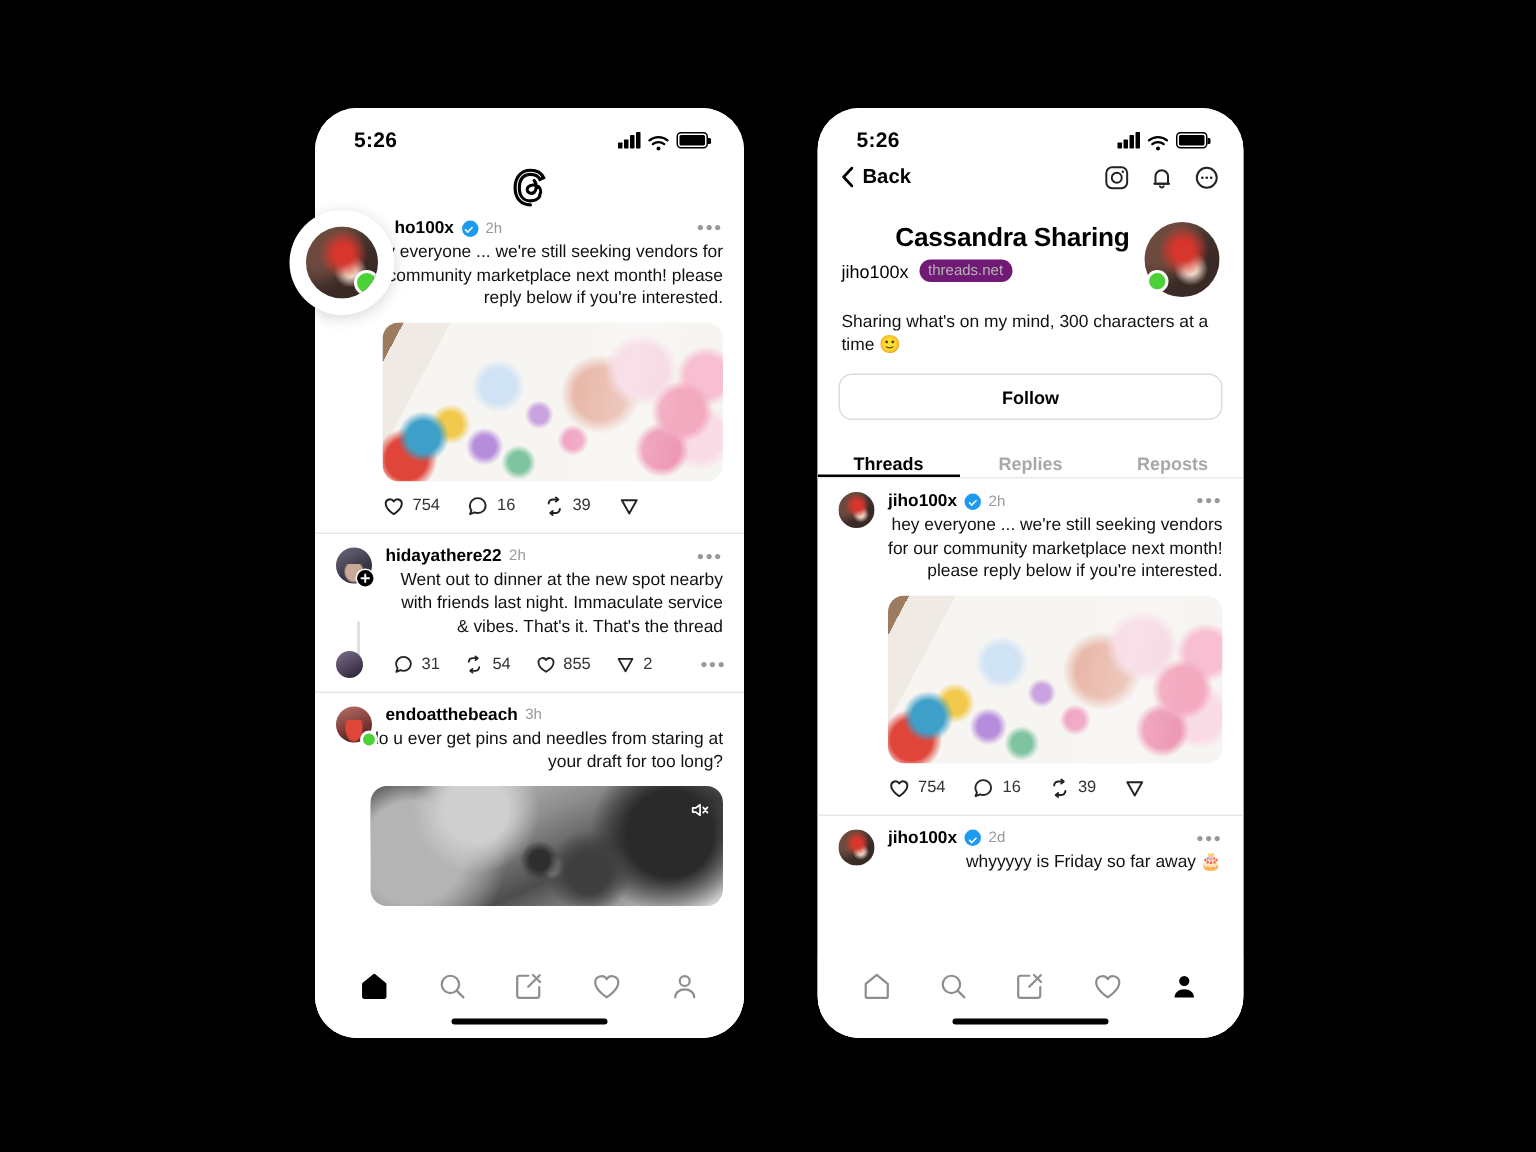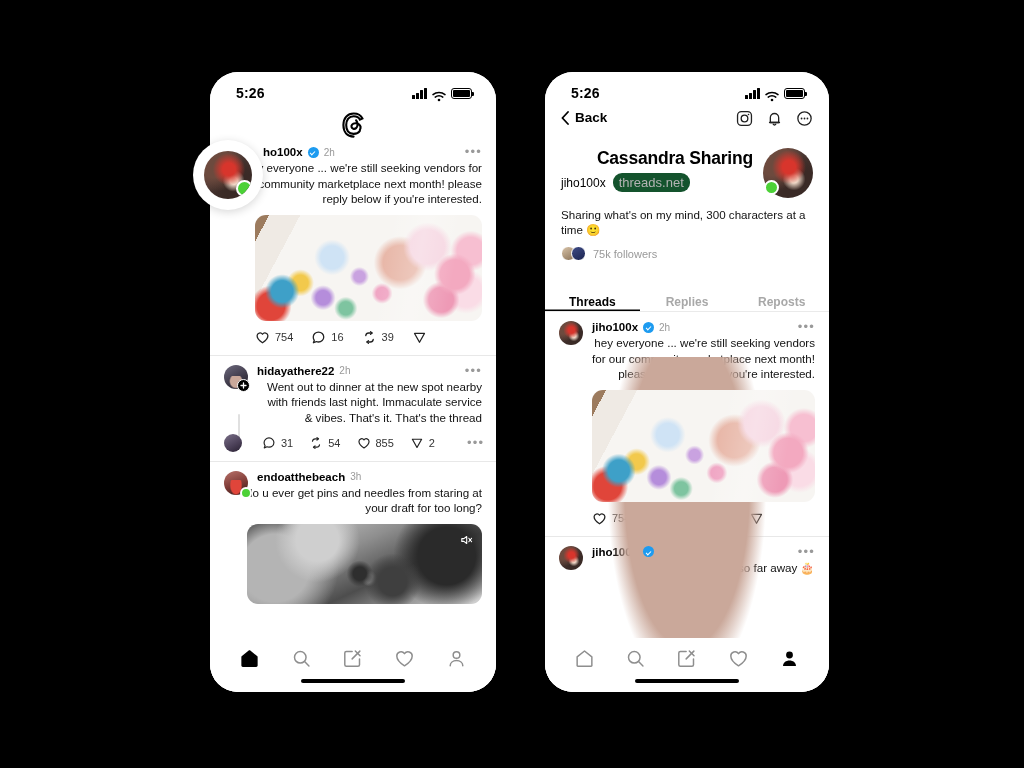--- a/index.html
+++ b/index.html
@@ -131,21 +131,21 @@
 
   .divider{height:1px;background:#e8e8e8;}
   .thread-line{position:absolute;width:1.6px;background:#e0e0e0;border-radius:2px;}
 
   
   .backrow{display:flex;align-items:flex-start;justify-content:space-between;padding:0 16px;height:30px;}
   .backbtn{display:flex;align-items:center;gap:6px;font-size:13.5px;font-weight:600;color:#000;}
   .hdr-icons{display:flex;align-items:center;gap:13px;}
   .bigname{font-size:17.5px;font-weight:700;color:#000;letter-spacing:-.2px;}
   .handle{font-size:12px;color:#000;}
-  .chip{font-size:13px;color:#b3b3b3;background:#14532d;border-radius:9px;padding:2px 6px;}
+  .chip{font-size:10px;color:#b3b3b3;background:#701a75;border-radius:9px;padding:2px 6px;}
   .bio{font-size:11.6px;color:#111;line-height:15px;}
   .followers{font-size:11px;color:#999;}
   .pillrow{display:flex;gap:10px;padding:0 14px;}
   .pill{flex:1;height:29px;border:1px solid #dcdcdc;border-radius:9px;display:flex;
     align-items:center;justify-content:center;font-size:12px;font-weight:700;color:#000;background:#fff;}
   .tabs{display:flex;border-bottom:1px solid #eaeaea;}
   .tab{flex:1;text-align:center;font-size:12px;padding:9px 0 2px;color:#a8a8a8;font-weight:600;}
   .tab.on{color:#000;font-weight:700;box-shadow:inset 0 -1.6px 0 #000;}
 
   .facepile{display:flex;align-items:center;}
@@ -420,30 +420,24 @@
               <span class="handle">jiho100x</span>
               <span class="chip">threads.net</span>
             </div>
           </div>
           <div style="position:relative;flex:none;">
             <div class="avatar av-photo" style="width:50px;height:50px;"></div>
             <span class="online" style="left:1px;bottom:3px;width:11px;height:11px;"></span>
           </div>
         </div>
         <div class="bio" style="margin-top:9px;">Sharing what's on my mind, 300 characters at a time 🙂</div>
-        <div class="row ctr" style="gap:7px;margin-top:9px;">
-          <span class="facepile">
-            <span class="fp av-b" style="background:linear-gradient(150deg,#d8c3a8,#8a7257);"></span>
-            <span class="fp" style="background:linear-gradient(150deg,#3f4c86,#1b2450);"></span>
-          </span>
-          <span class="followers">75k followers</span>
-        </div>
       </div>
 
       <div class="pillrow" style="margin-top:12px;">
+        <div class="pill">Follow</div>
       </div>
 
       <div class="tabs" style="margin-top:13px;">
         <div class="tab on">Threads</div>
         <div class="tab">Replies</div>
         <div class="tab">Reposts</div>
       </div>
 
       <div style="padding:9px 14px 0 14px;">
         <div class="row" style="gap:9px;">

